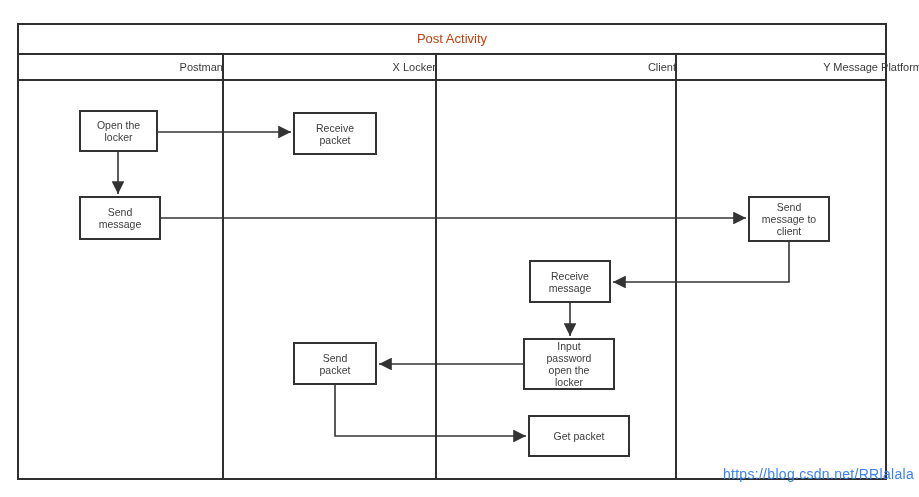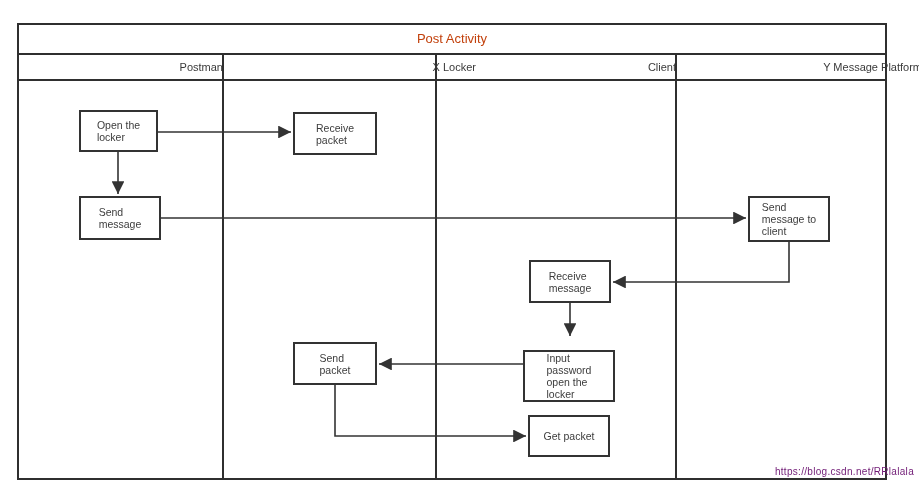--- a/index.html
+++ b/index.html
@@ -54,32 +54,33 @@
     color: #3a3a3a;
   }
   .node {
     position: absolute;
     box-sizing: border-box;
     border: 2px solid #333333;
     background: #ffffff;
     display: flex;
     align-items: center;
     justify-content: center;
+    text-align: center;
     font-size: 10.5px;
     line-height: 12px;
     color: #3c3c3c;
     white-space: pre-line;
     padding: 1px 4px;
   }
   .watermark {
     position: absolute;
     top: 466px;
     right: 5px;
-    font-size: 10px;
-    color: #701a75;
+    font-size: 14px;
+    color: #3b82f6;
     letter-spacing: 0.3px;
   }
 </style>
 </head>
 <body>
 
 <div class="canvas">
 
   <svg class="lines" viewBox="0 0 919 497" xmlns="http://www.w3.org/2000/svg">
     <defs>
@@ -104,38 +105,38 @@
       <polyline class="edge" points="789,242 789,282 613,282" marker-end="url(#arrow)"></polyline>
       <line class="edge" x1="570" y1="303" x2="570" y2="336" marker-end="url(#arrow)"></line>
       <line class="edge" x1="523" y1="364" x2="379" y2="364" marker-end="url(#arrow)"></line>
       <polyline class="edge" points="335,385 335,436 526,436" marker-end="url(#arrow)"></polyline>
     </g>
   </svg>
 
   <div class="diagram-title">Post Activity</div>
 
   <div class="lane-label" style="left:18px; width:205px;">Postman</div>
-  <div class="lane-label" style="left:223px; width:213px;margin-left:40px;">X Locker</div>
+  <div class="lane-label" style="left:223px; width:213px;">X Locker</div>
   <div class="lane-label" style="left:436px; width:240px;">Client</div>
   <div class="lane-label" style="left:712px; width:210px;">Y Message Platform</div>
 
   <div class="node" style="left:79px;  top:110px; width:79px; height:42px;">Open the
 locker</div>
   <div class="node" style="left:293px; top:112px; width:84px; height:43px;">Receive
 packet</div>
   <div class="node" style="left:79px;  top:196px; width:82px; height:44px;">Send
 message</div>
   <div class="node" style="left:748px; top:196px; width:82px; height:46px;">Send
 message to
 client</div>
   <div class="node" style="left:529px; top:260px; width:82px; height:43px;">Receive
 message</div>
-  <div class="node" style="left:523px; top:338px; width:92px; height:52px;margin-top:12px;">Input
+  <div class="node" style="left:523px; top:338px; width:92px; height:52px;">Input
 password
 open the
 locker</div>
   <div class="node" style="left:293px; top:342px; width:84px; height:43px;">Send
 packet</div>
-  <div class="node" style="left:528px; top:415px; width:82px; height:42px;">Get packet</div>
+  <div class="node" style="left:528px; top:415px; width:102px; height:42px;">Get packet</div>
 
   <div class="watermark">https://blog.csdn.net/RRlalala</div>
 
 </div>
 
 </body></html>

